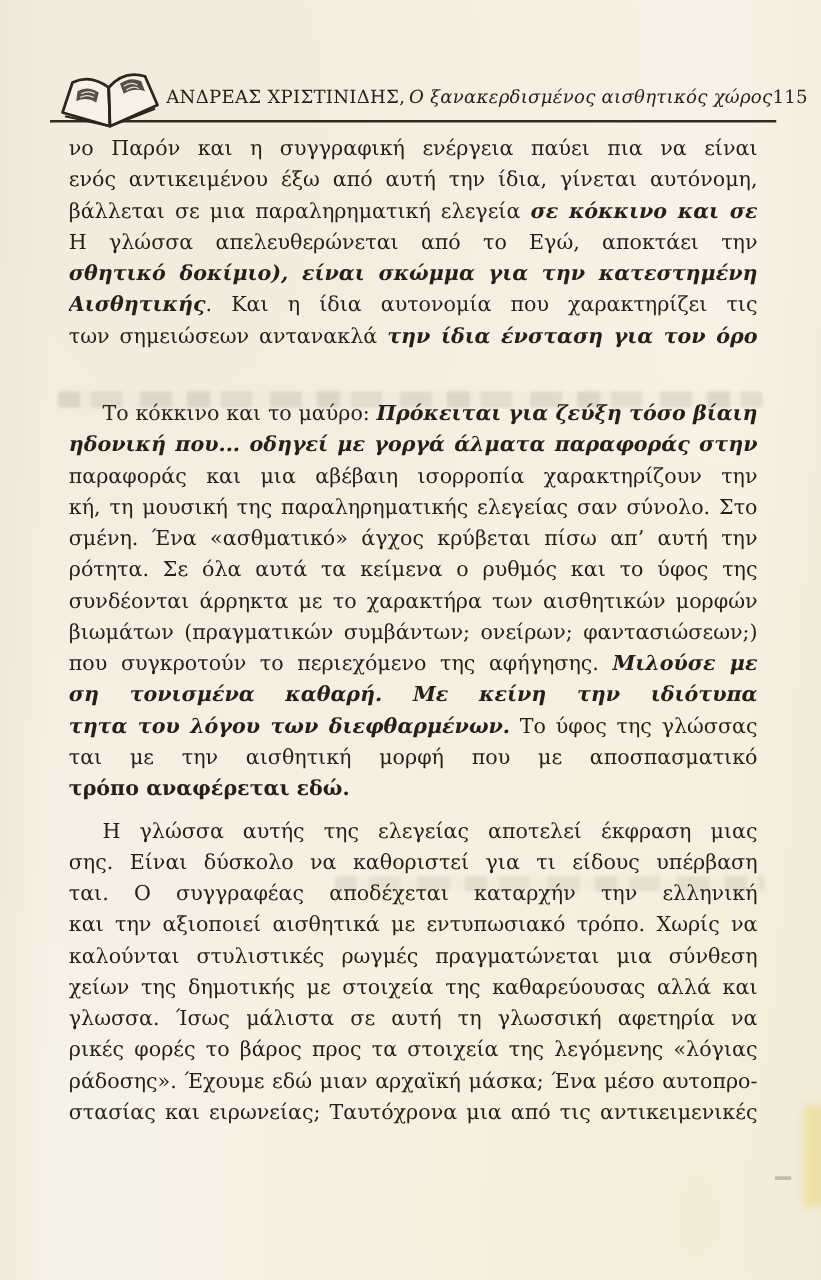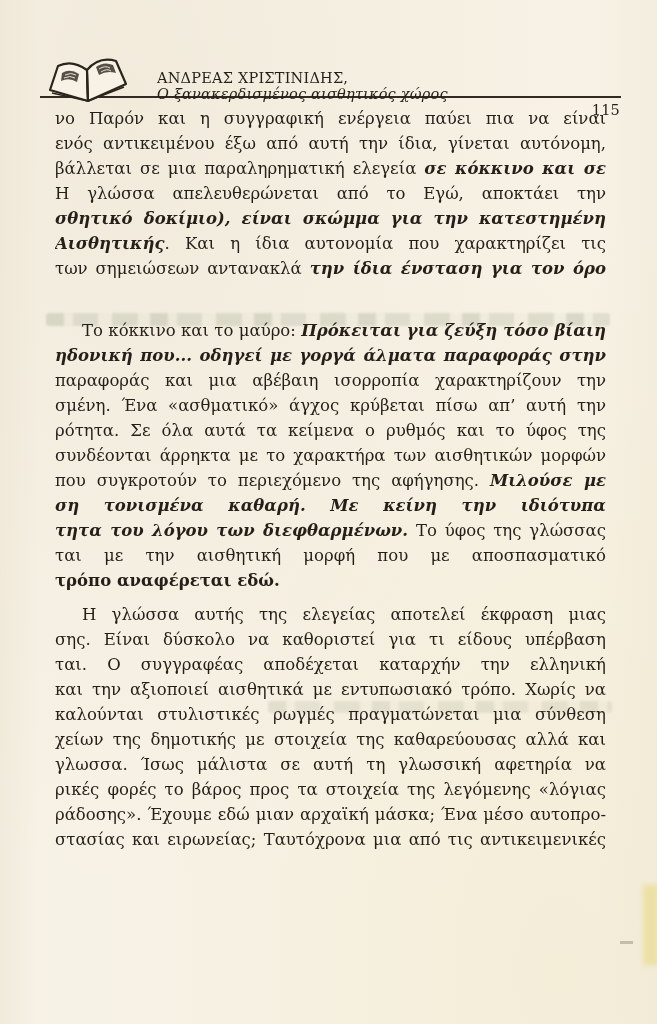--- a/index.html
+++ b/index.html
@@ -8,23 +8,23 @@
     background:linear-gradient(90deg,#f1ebdb 0,#f7f2e6 6%,#f7f2e5 90%,#f3edde 100%);
     font-family:"DejaVu Serif","Liberation Serif",serif;
     color:#241f19;
   }
   .paper-tone{position:absolute;inset:0;pointer-events:none;
     background:radial-gradient(ellipse at 20% 10%,rgba(236,228,210,.5),rgba(0,0,0,0) 60%),
                radial-gradient(ellipse at 85% 95%,rgba(240,231,200,.45),rgba(0,0,0,0) 55%);}
   
   .header-rule{position:absolute;left:40px;top:96px;width:581px;height:2px;background:#332b22;}
   .header-text{position:absolute;left:133px;top:70px;width:487px;display:flex;align-items:baseline;
-    font-size:14.5px;white-space:nowrap;letter-spacing:.2px;flex-direction:column;}
+    font-size:14.5px;white-space:nowrap;letter-spacing:.2px;}
   .author{font-weight:500;}
-  .title{font-style:italic;margin-left:24px;}
+  .title{font-style:italic;margin-left:3px;}
   .pagenum{margin-left:auto;}
   .book-icon{position:absolute;left:42px;top:54px;width:92px;height:58px;}
   
   .text{position:absolute;left:55px;top:106px;width:551px;font-size:16.5px;line-height:25px;}
   .line{height:25px;overflow:hidden;text-align:justify;text-align-last:justify;}
   .line.last{text-align-last:left;font-weight:bold;}
   .line.indent{text-indent:27px;}
   .bi{font-weight:bold;font-style:italic;}
   .para:nth-child(2){margin-top:37px;}
   .para:nth-child(3){margin-top:9px;}
@@ -85,23 +85,25 @@
       <div class="line"><span>βάλλεται σε μια παραληρηματική ελεγεία </span><span class="bi">σε κόκκινο και σε μαύρο.</span></div>
       <div class="line"><span>Η γλώσσα απελευθερώνεται από το Εγώ, αποκτάει την αυτονομία</span></div>
       <div class="line"><span class="bi">σθητικό δοκίμιο), είναι σκώμμα για την κατεστημένη έννοια της</span></div>
       <div class="line"><span class="bi">Αισθητικής</span><span>. Και η ίδια αυτονομία που χαρακτηρίζει τις ατασθαλίες</span></div>
       <div class="line"><span>των σημειώσεων αντανακλά </span><span class="bi">την ίδια ένσταση για τον όρο Δοκίμιο.</span></div>
     </div>
     <div class="para">
       <div class="line indent"><span>Το κόκκινο και το μαύρο: </span><span class="bi">Πρόκειται για ζεύξη τόσο βίαιη και</span></div>
       <div class="line"><span class="bi">ηδονική που... οδηγεί με γοργά άλματα παραφοράς στην πάντα α-</span></div>
       <div class="line"><span>παραφοράς και μια αβέβαιη ισορροπία χαρακτηρίζουν την αισθητι-</span></div>
+      <div class="line"><span>κή, τη μουσική της παραληρηματικής ελεγείας σαν σύνολο. Στο</span></div>
       <div class="line"><span>σμένη. Ένα «ασθματικό» άγχος κρύβεται πίσω απ’ αυτή την καθα-</span></div>
       <div class="line"><span>ρότητα. Σε όλα αυτά τα κείμενα ο ρυθμός και το ύφος της γλώσσας</span></div>
       <div class="line"><span>συνδέονται άρρηκτα με το χαρακτήρα των αισθητικών μορφών και</span></div>
+      <div class="line"><span>βιωμάτων (πραγματικών συμβάντων; ονείρων; φαντασιώσεων;)</span></div>
       <div class="line"><span>που συγκροτούν το περιεχόμενο της αφήγησης. </span><span class="bi">Μιλούσε με άρθρω-</span></div>
       <div class="line"><span class="bi">ση τονισμένα καθαρή. Με κείνη την ιδιότυπα προσεγμένη καθαρό-</span></div>
       <div class="line"><span class="bi">τητα του λόγου των διεφθαρμένων.</span><span> Το ύφος της γλώσσας ταυτίζε-</span></div>
       <div class="line"><span>ται με την αισθητική μορφή που με αποσπασματικό (φαινομενικά)</span></div>
       <div class="line last"><span>τρόπο αναφέρεται εδώ.</span></div>
     </div>
     <div class="para">
       <div class="line indent"><span>Η γλώσσα αυτής της ελεγείας αποτελεί έκφραση μιας υπέρβα-</span></div>
       <div class="line"><span>σης. Είναι δύσκολο να καθοριστεί για τι είδους υπέρβαση πρόκει-</span></div>
       <div class="line"><span>ται. Ο συγγραφέας αποδέχεται καταρχήν την ελληνική διγλωσσία</span></div>

